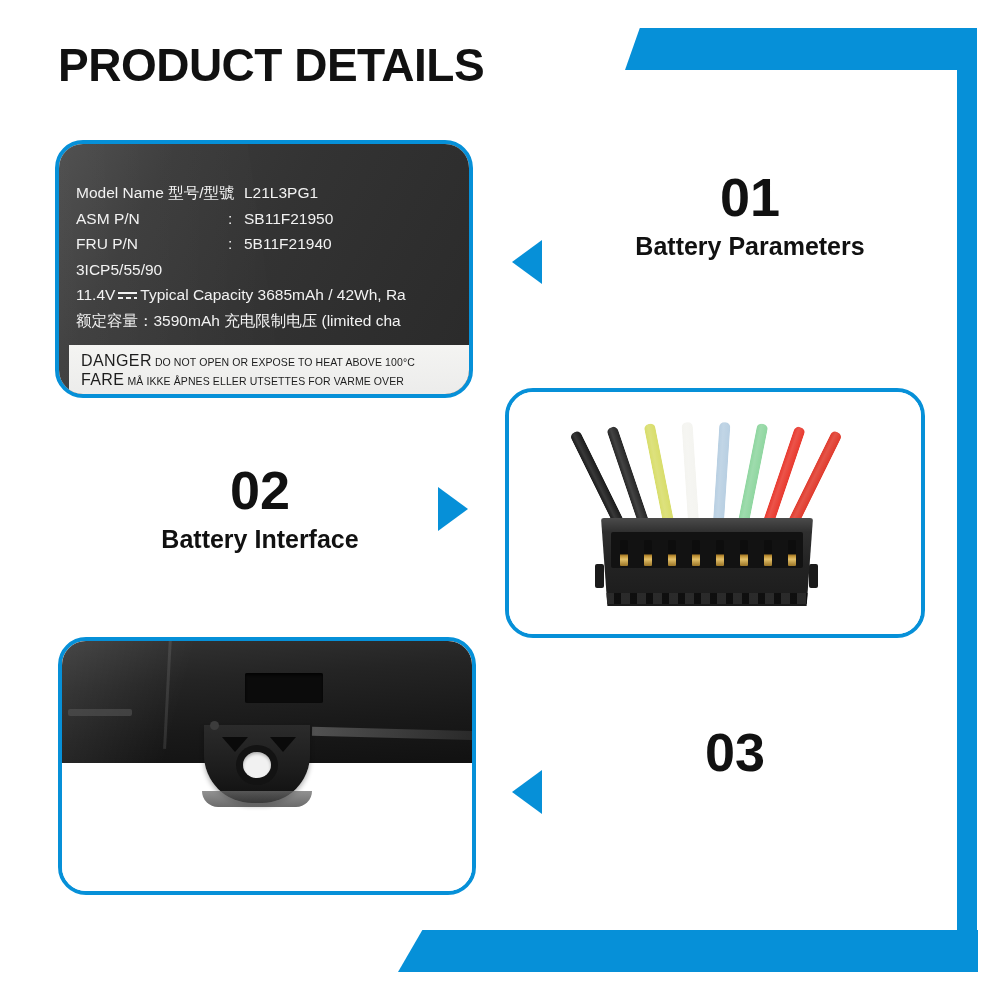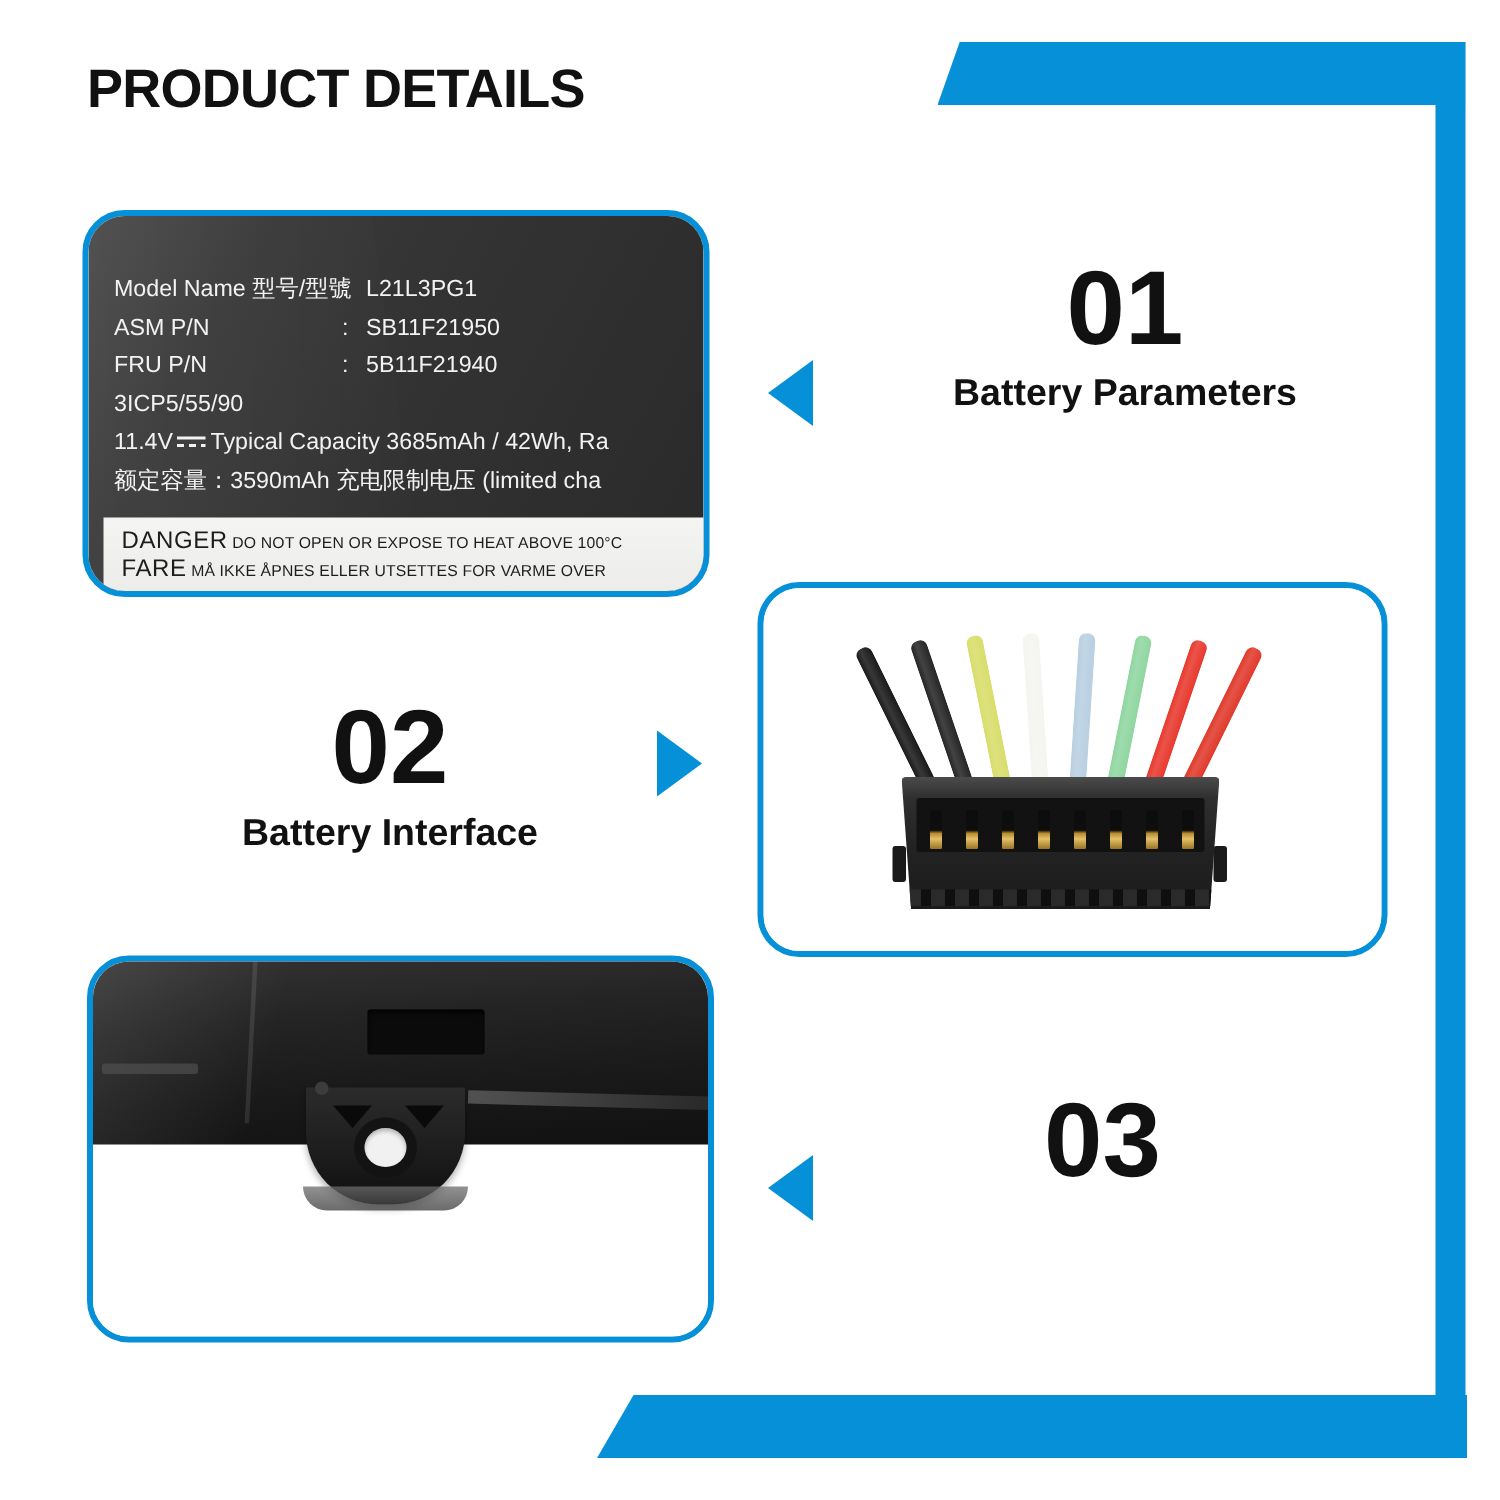--- a/index.html
+++ b/index.html
@@ -44,21 +44,21 @@
     width: 20px;
     height: 944px;
     background: var(--brand, #0690d8);
   }
 
   
   .page-title {
     position: absolute;
     left: 58px;
     top: 38px;
-    font-size: 36px;
+    font-size: 46px;
     font-weight: bold;
     letter-spacing: -0.5px;
     color: #111111;
     white-space: nowrap;
   }
 
   
   .card {
     position: absolute;
     border: 4px solid var(--brand, #0690d8);
@@ -302,21 +302,21 @@
     top: 80px;
     width: 9px;
     height: 9px;
     border-radius: 50%;
     background: #3c3c3c;
   }
 
   
   .callout { position: absolute; }
   .callout .num {
-    font-size: 70px;
+    font-size: 54px;
     font-weight: bold;
     color: #111111;
     line-height: 1;
     text-align: center;
   }
   .callout .cap {
     margin-top: 8px;
     font-size: 25px;
     font-weight: bold;
     color: #111111;

